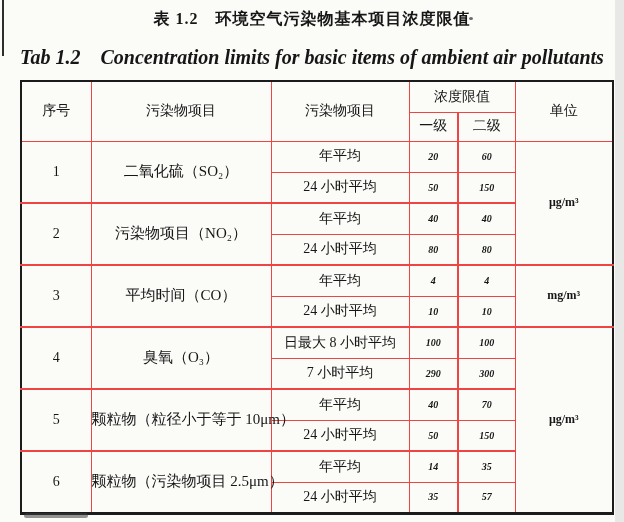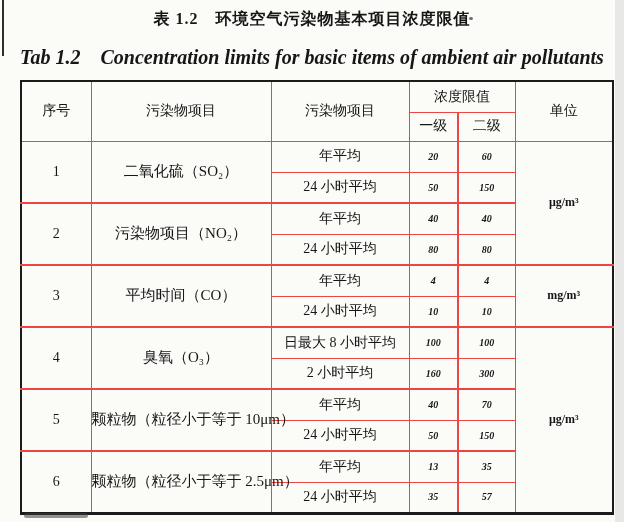--- a/index.html
+++ b/index.html
@@ -165,43 +165,43 @@
 
       <tr class="group-start">
         <td class="c-no" rowspan="2">4</td>
         <td class="c-pol" rowspan="2">臭氧（O₃）</td>
         <td class="c-time">日最大 8 小时平均</td>
         <td class="c-num g1">100</td>
         <td class="c-num">100</td>
         <td class="c-unit" rowspan="6">μg/m³</td>
       </tr>
       <tr>
-        <td class="c-time">2 小时平均</td>
-        <td class="c-num g1">160</td>
+        <td class="c-time">7 小时平均</td>
+        <td class="c-num g1">290</td>
         <td class="c-num">300</td>
       </tr>
 
       <tr class="group-start">
         <td class="c-no" rowspan="2">5</td>
         <td class="c-pol" rowspan="2">颗粒物（粒径小于等于 10μm）</td>
         <td class="c-time">年平均</td>
         <td class="c-num g1">40</td>
         <td class="c-num">70</td>
       </tr>
       <tr>
         <td class="c-time">24 小时平均</td>
         <td class="c-num g1">50</td>
         <td class="c-num">150</td>
       </tr>
 
       <tr class="group-start">
         <td class="c-no" rowspan="2">6</td>
-        <td class="c-pol" rowspan="2">颗粒物（粒径小于等于 2.5μm）</td>
-        <td class="c-time">年平均</td>
-        <td class="c-num g1">13</td>
+        <td class="c-pol" rowspan="2">颗粒物（污染物项目 2.5μm）</td>
+        <td class="c-time">年平均</td>
+        <td class="c-num g1">14</td>
         <td class="c-num">35</td>
       </tr>
       <tr>
         <td class="c-time">24 小时平均</td>
         <td class="c-num g1">35</td>
         <td class="c-num">57</td>
       </tr>
     </tbody>
   </table>
 

